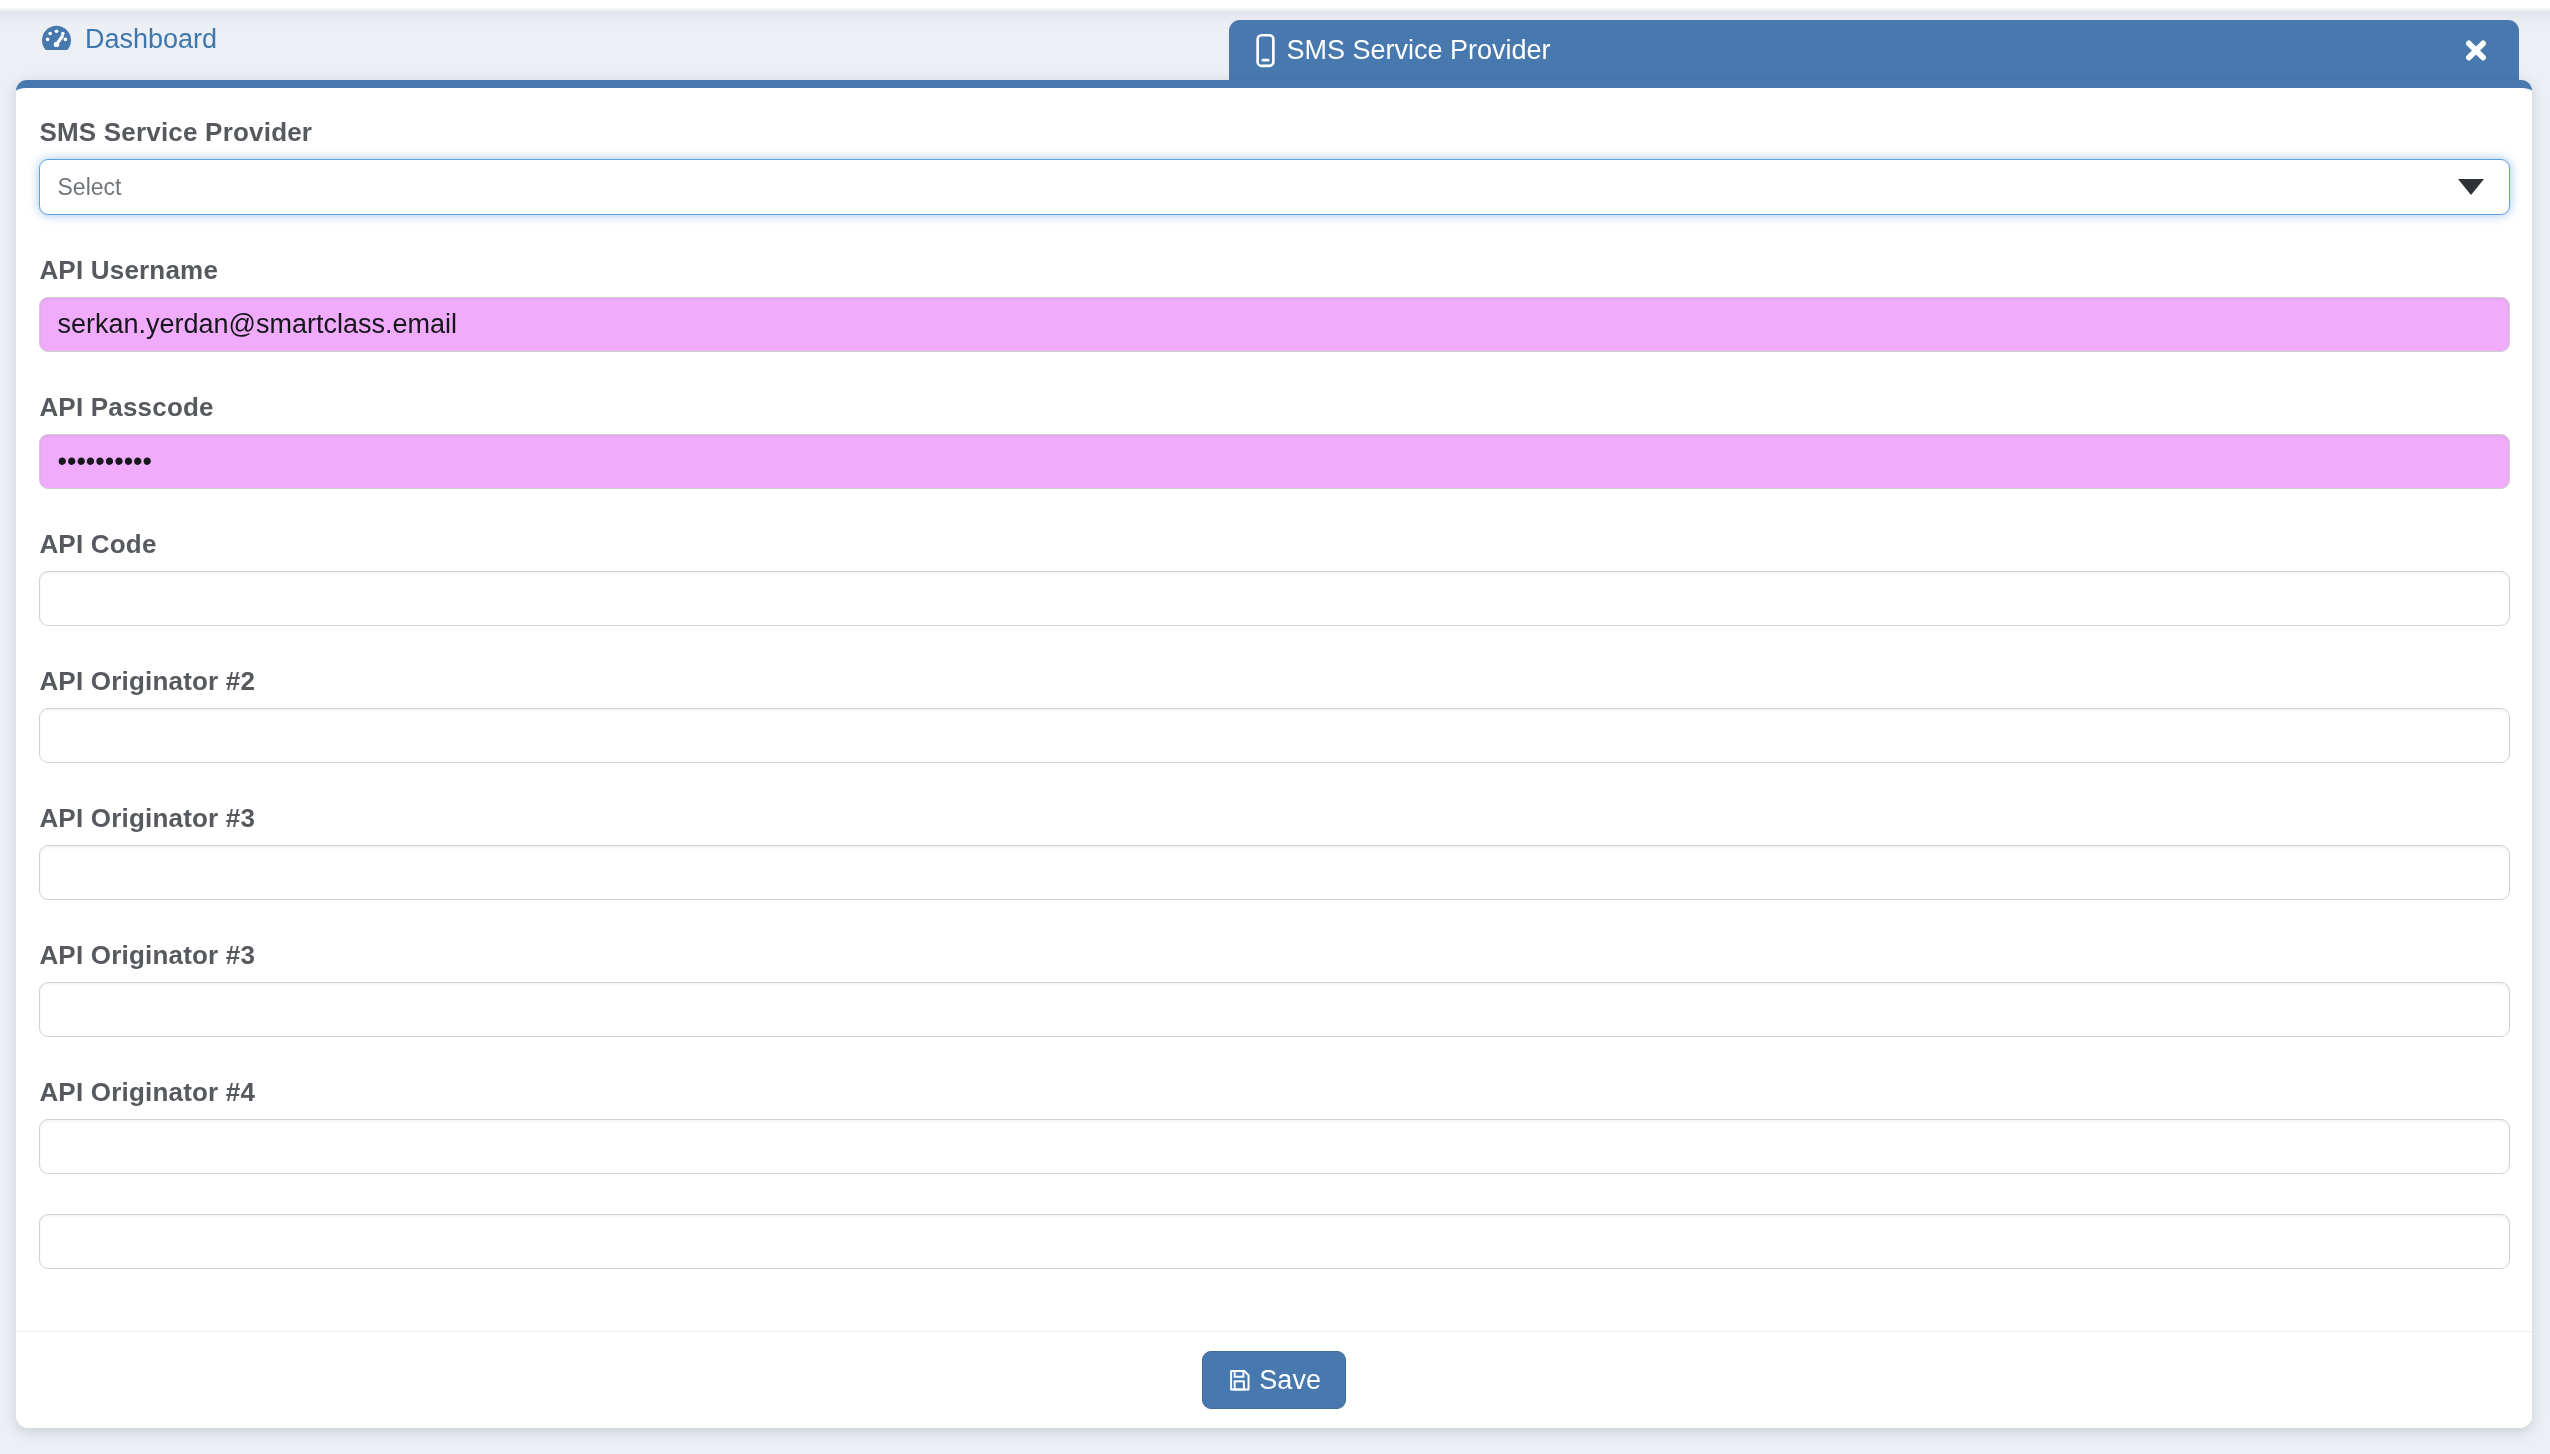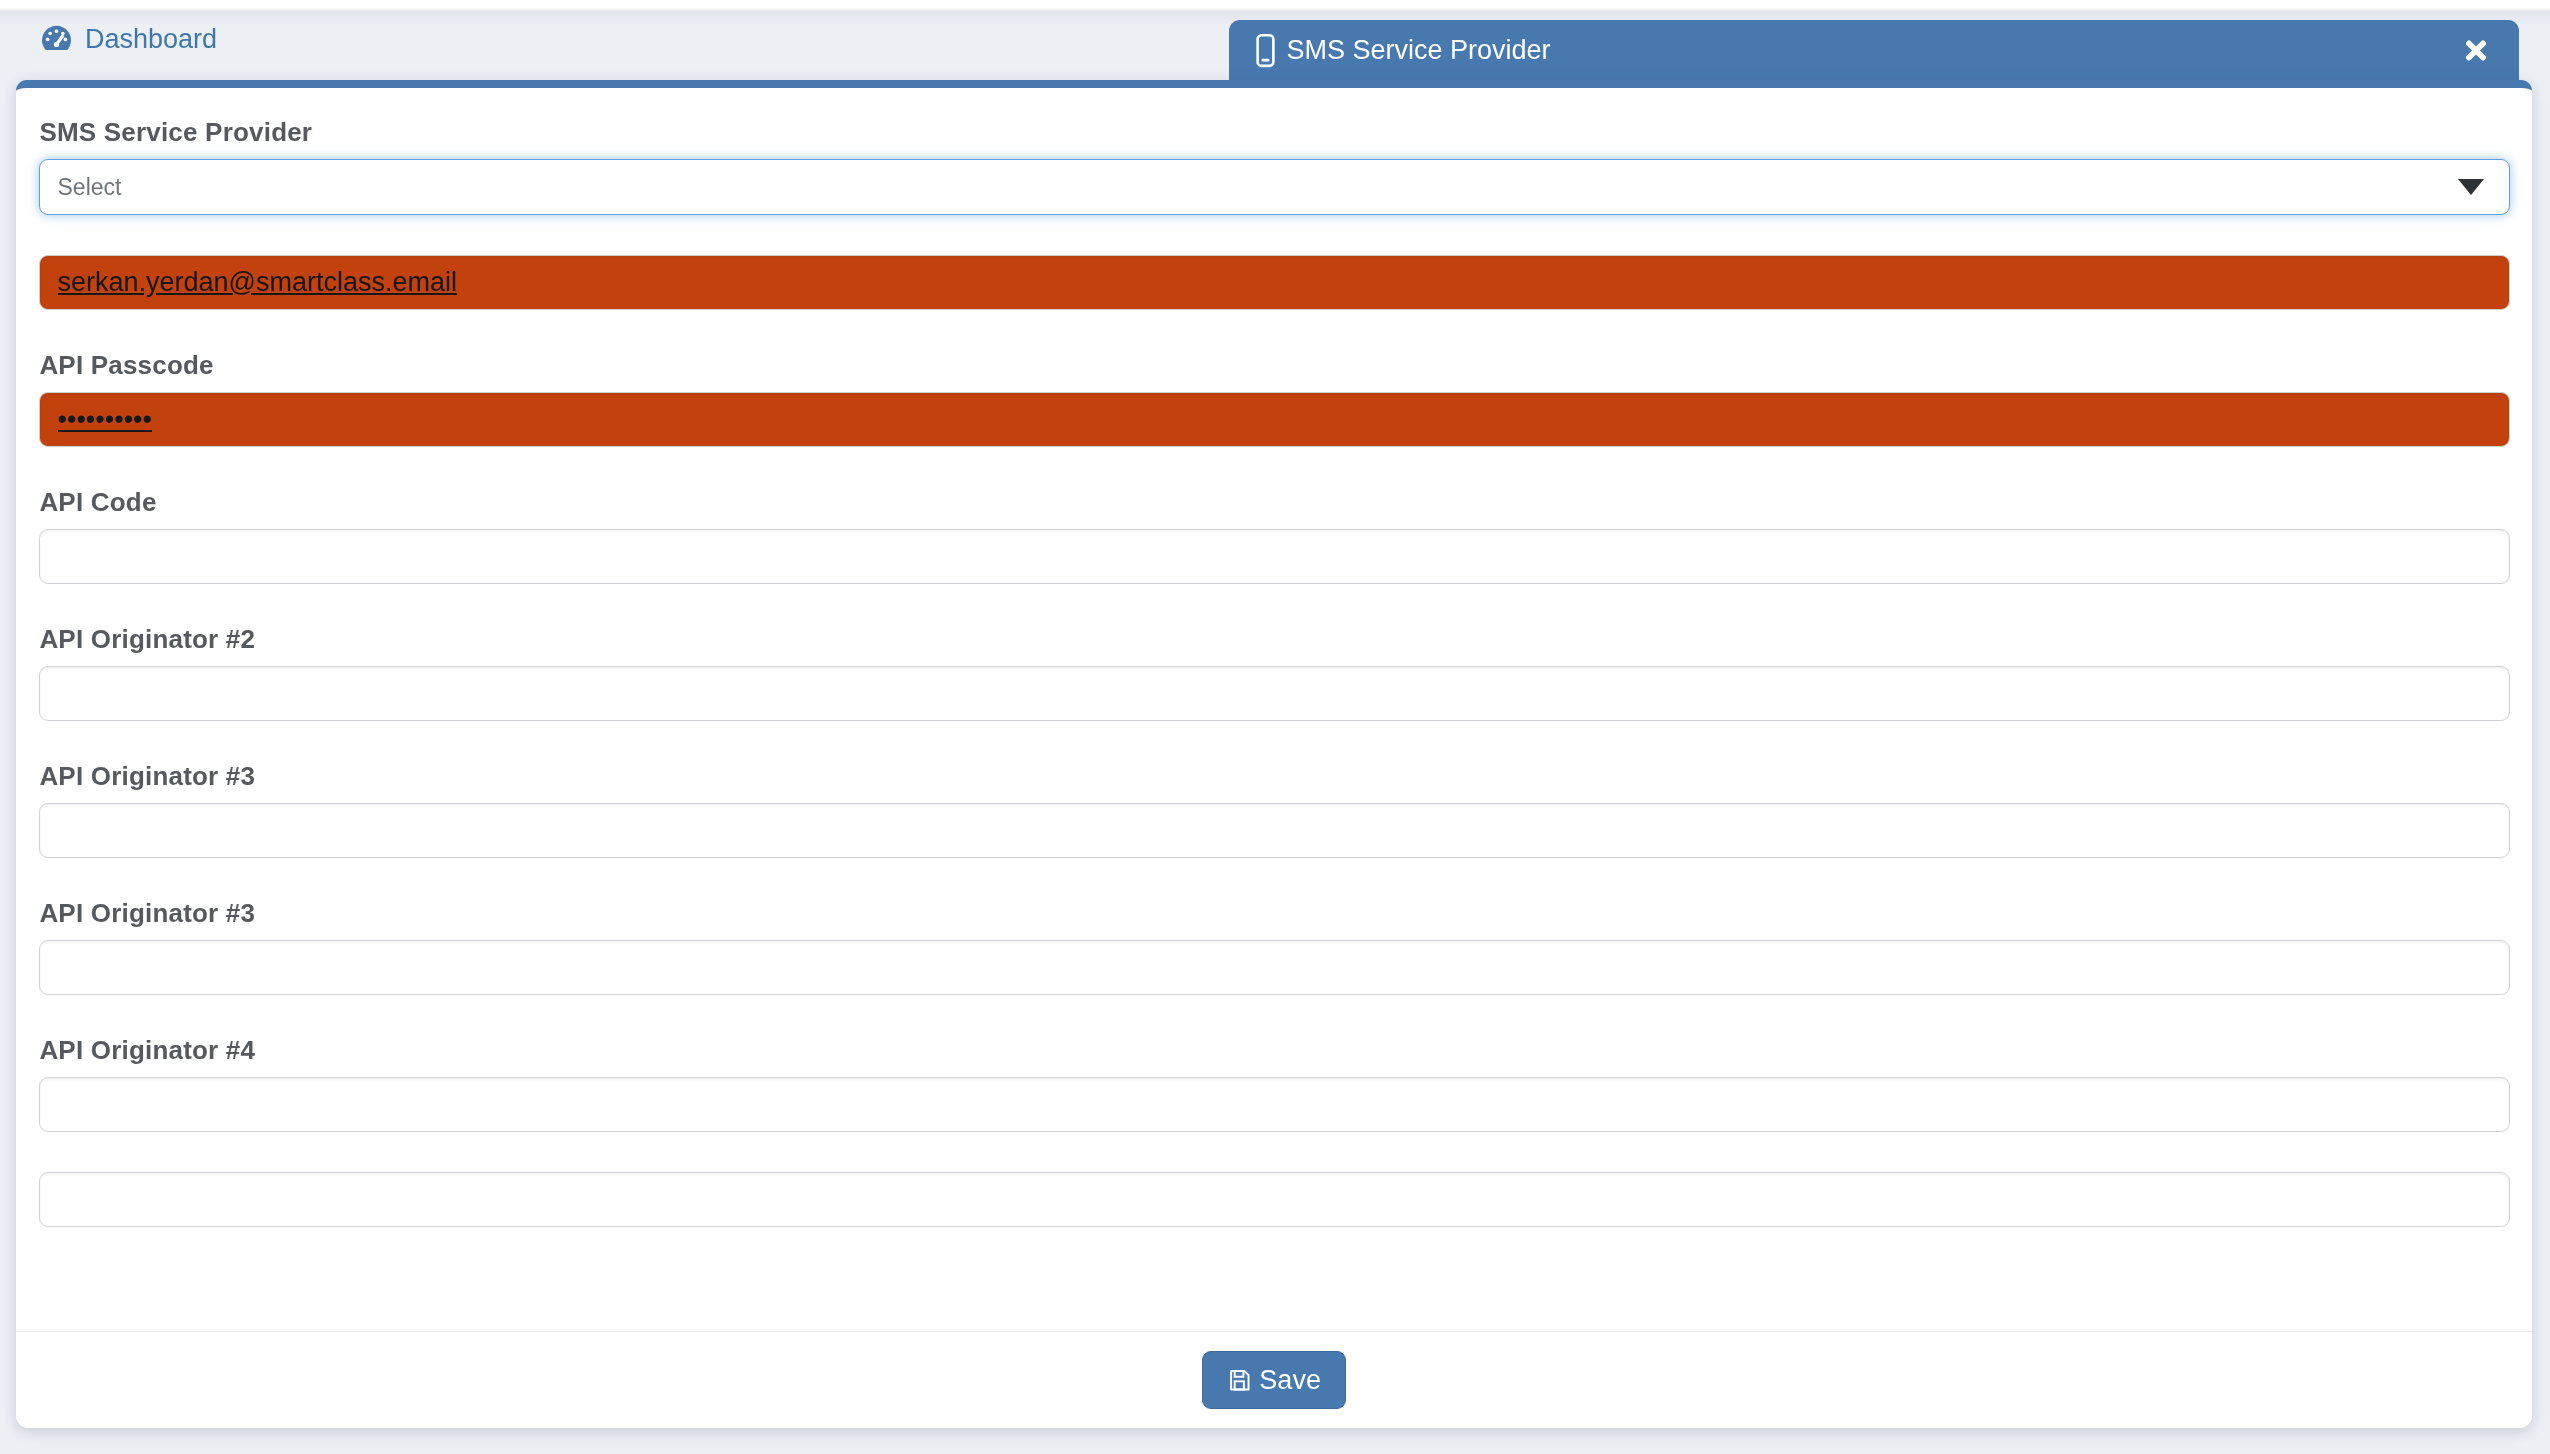--- a/index.html
+++ b/index.html
@@ -90,21 +90,21 @@
     border: 1.8px solid #cfd3d8;
     border-radius: 9px;
     padding: 0 18px;
     font-size: 27px;
     font-family: inherit;
     color: #16171a;
     background: #ffffff;
     box-shadow: inset 0 1.8px 2.7px rgba(0,0,0,0.05);
     outline: none;
   }
-  .autofill { background: #c2410c; border-color: #ccd0c6; text-decoration: underline; }
+  .autofill { background: #f0abfc; border-color: #ccd0c6; }
 
   .select-box {
     height: 56px;
     box-sizing: border-box;
     border: 1.8px solid #61a0de;
     border-radius: 9px;
     box-shadow: 0 0 11px rgba(95, 160, 225, 0.6);
     background: #ffffff;
     display: flex;
     align-items: center;
@@ -191,20 +191,21 @@
 
     <div class="form-group">
       <label class="form-label">SMS Service Provider</label>
       <div class="select-box">
         <span>Select</span>
         <span class="caret-down"></span>
       </div>
     </div>
 
     <div class="form-group">
+      <label class="form-label">API Username</label>
       <input class="form-control autofill" type="text" value="serkan.yerdan@smartclass.email" style="">
     </div>
 
     <div class="form-group">
       <label class="form-label">API Passcode</label>
       <input class="form-control autofill" type="text" value="••••••••••" style="">
     </div>
 
     <div class="form-group">
       <label class="form-label">API Code</label>

